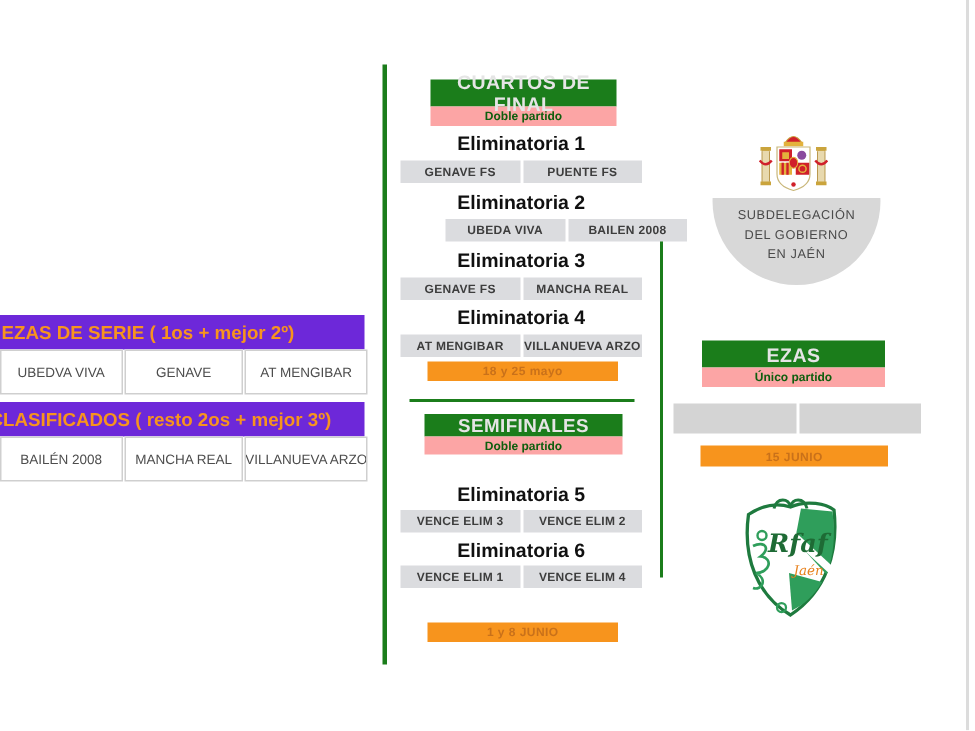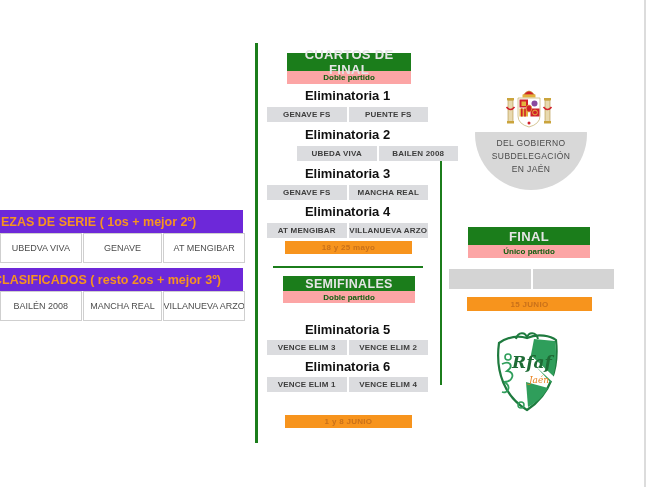--- a/index.html
+++ b/index.html
@@ -156,27 +156,27 @@
     <rect x="18.2" y="20.5" width="1.6" height="8" fill="#d0202a"></rect>
 
     <rect x="24.5" y="20.5" width="9" height="8" fill="#d0202a"></rect>
     <circle cx="29" cy="24.5" r="2.4" fill="none" stroke="#e3b23c" stroke-width="1"></circle>
 
     <ellipse cx="23" cy="20.5" rx="2.8" ry="3.6" fill="#d0202a" stroke="#e3b23c" stroke-width="0.7"></ellipse>
     <circle cx="23" cy="35" r="1.5" fill="#d0202a"></circle>
   </svg>
 
   <div class="gov-text">
+    <div>SUBDELEGACIÓN</div>
     <div>DEL GOBIERNO</div>
-    <div>SUBDELEGACIÓN</div>
     <div>EN JAÉN</div>
   </div>
 
   <div class="stage" style="left:468px;top:227px;width:122px;">
-    <div class="dark" style="height:18px;">FINAL</div>
+    <div class="dark" style="height:18px;">EZAS</div>
     <div class="light" style="height:13px;">Único partido</div>
   </div>
   <div class="final-teams">
     <div class="cell"></div>
     <div class="cell"></div>
   </div>
   <div class="date-bar" style="left:467px;top:297px;width:125px;height:14px;">15 JUNIO</div>
 
   <svg class="abs" style="left:488px;top:330px;" width="78" height="84" viewBox="0 0 78 84">
     <path d="M39 8 C50 3 63 6 68 10 C71 38 63 64 39 80 C17 67 7 42 11 13 C20 7 30 5 39 8 Z" fill="#ffffff" stroke="#1e7a3e" stroke-width="2.2"></path>

